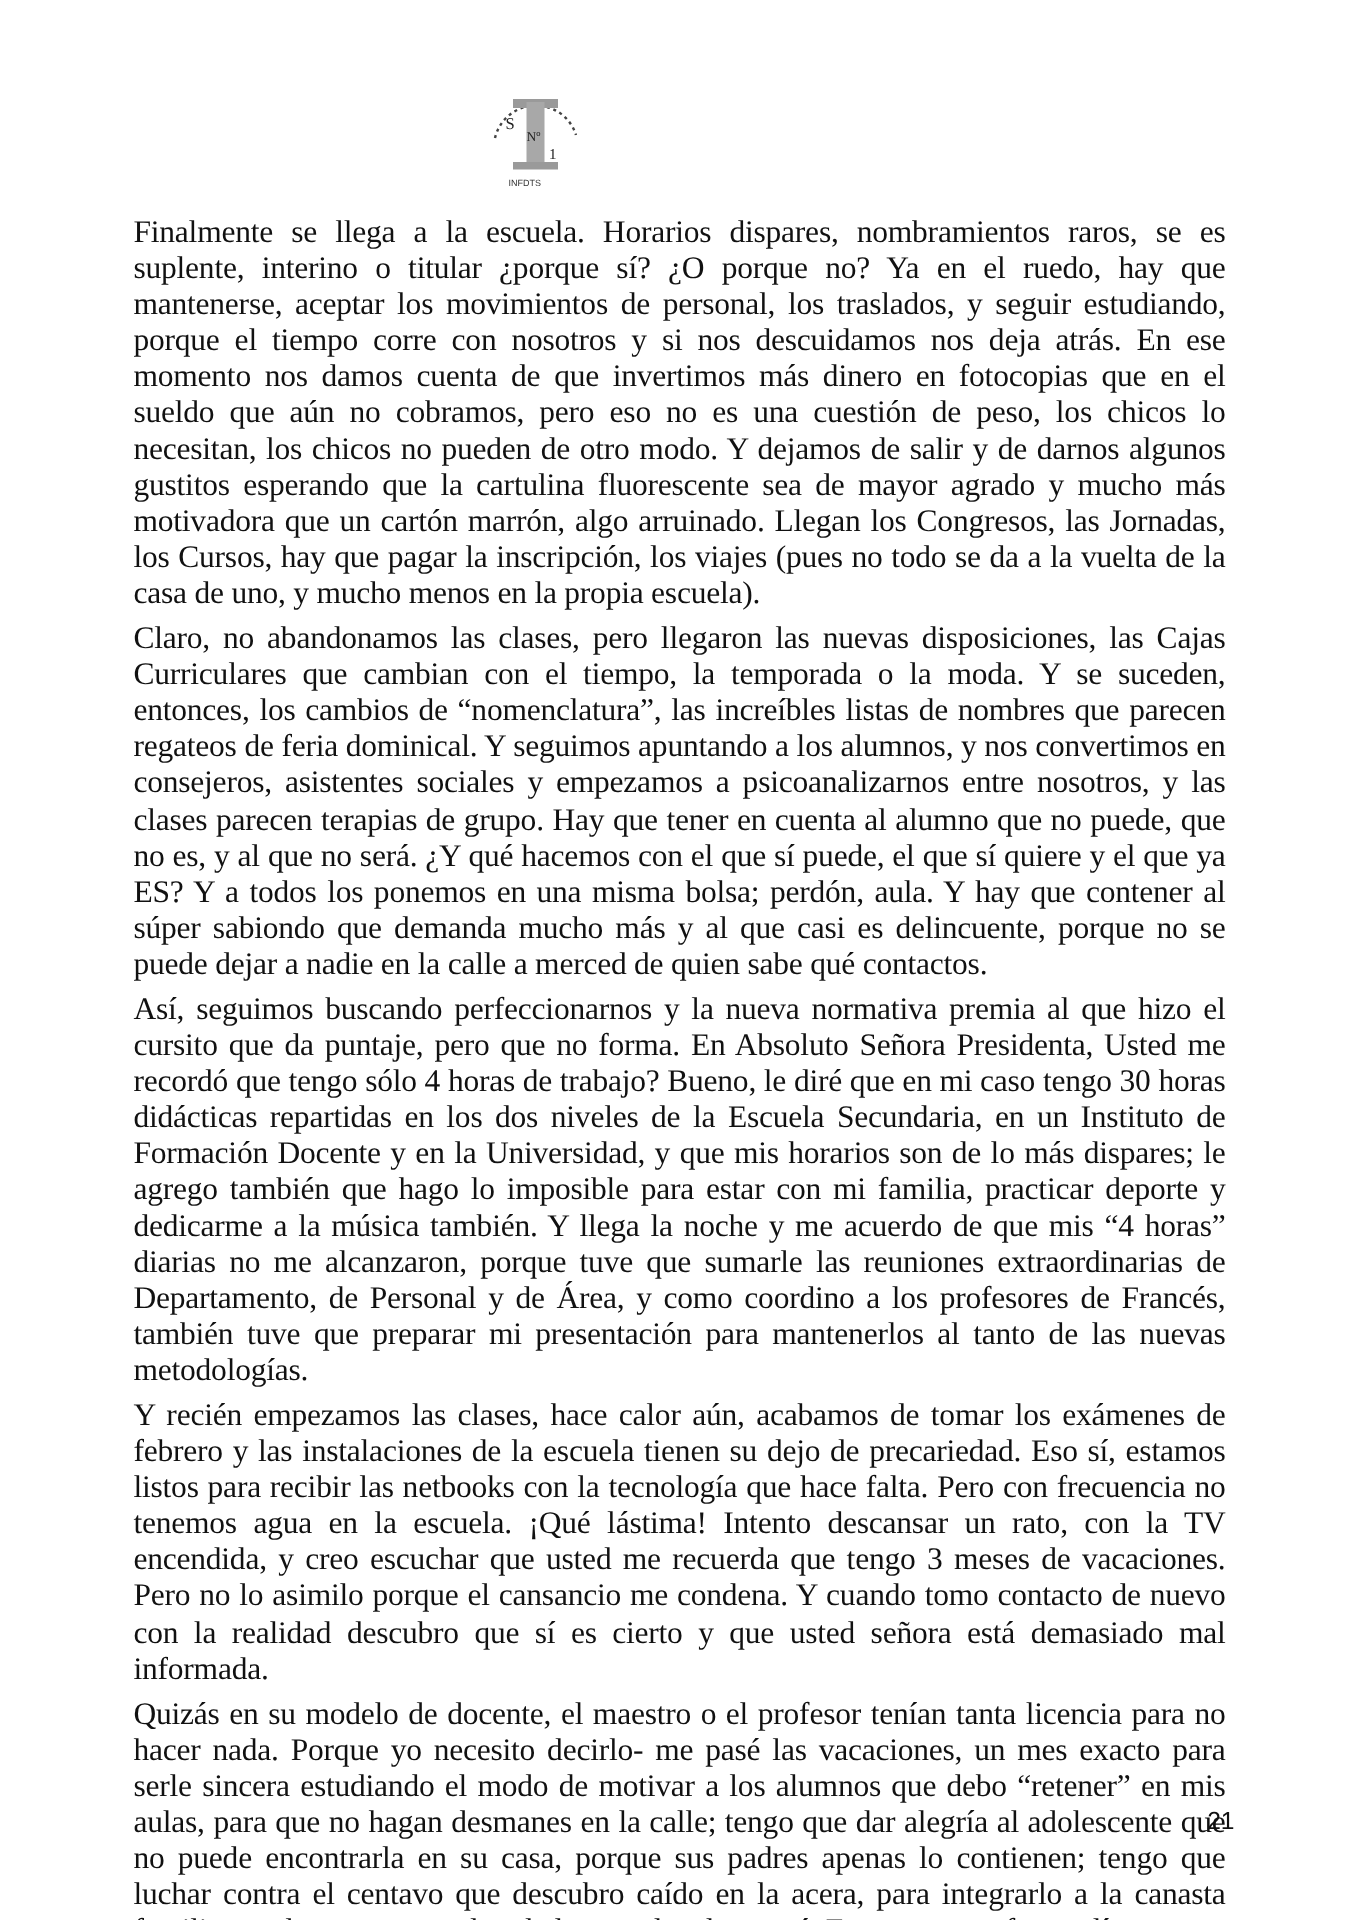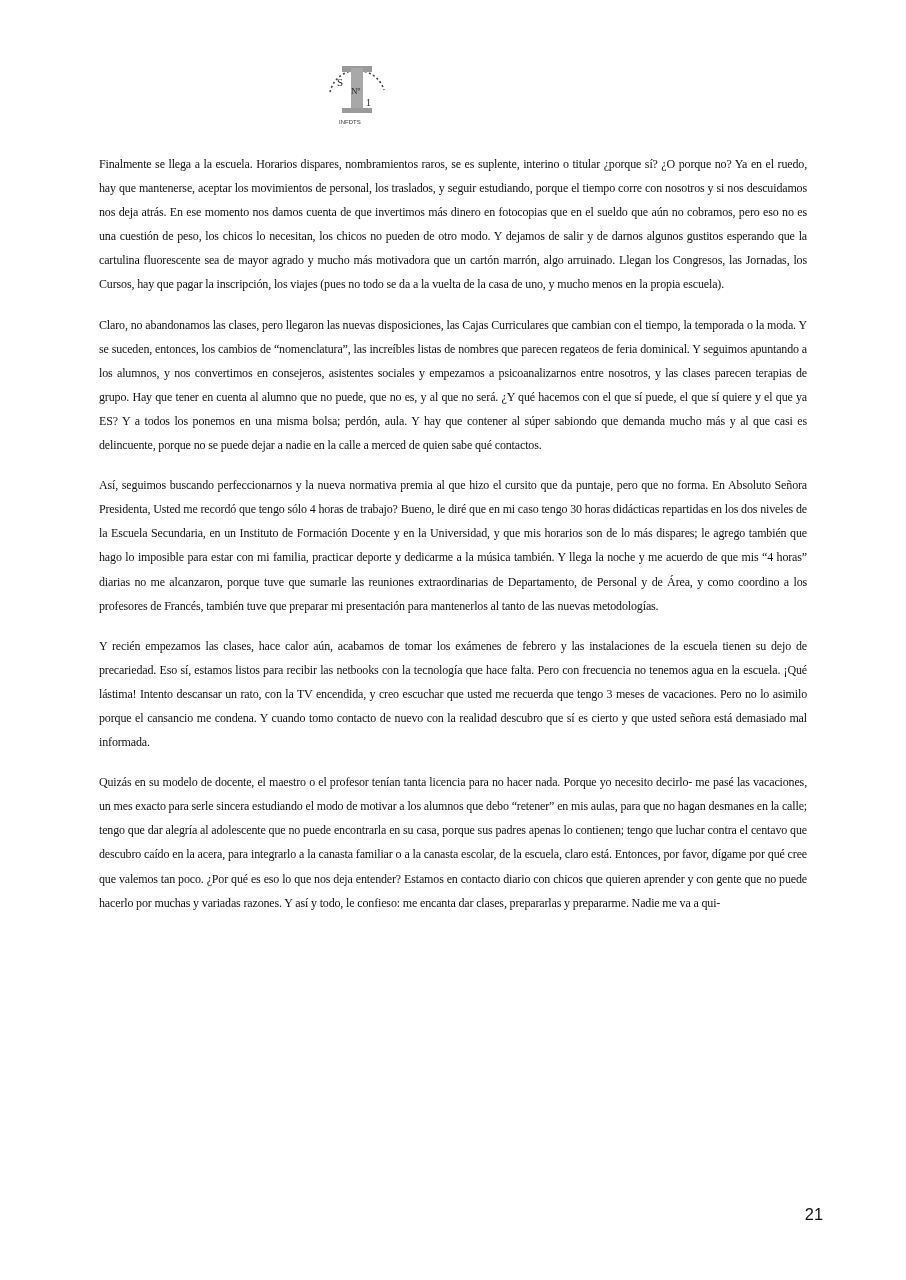--- a/index.html
+++ b/index.html
@@ -22,22 +22,22 @@
       width: 70px;
       height: 76px;
     }
     .content {
       position: absolute;
       left: 83px;
       top: 136px;
       width: 740px;
     }
     .content p {
-      margin: 16px;
-      font-size: 12px;
+      margin: 6px;
+      font-size: 21px;
       line-height: 24.1px;
       text-align: justify;
       letter-spacing: -0.15px;
       word-spacing: 0px;
     }
     .page-number {
       position: absolute;
       right: 83px;
       top: 1205px;
       font-size: 16.4px;

